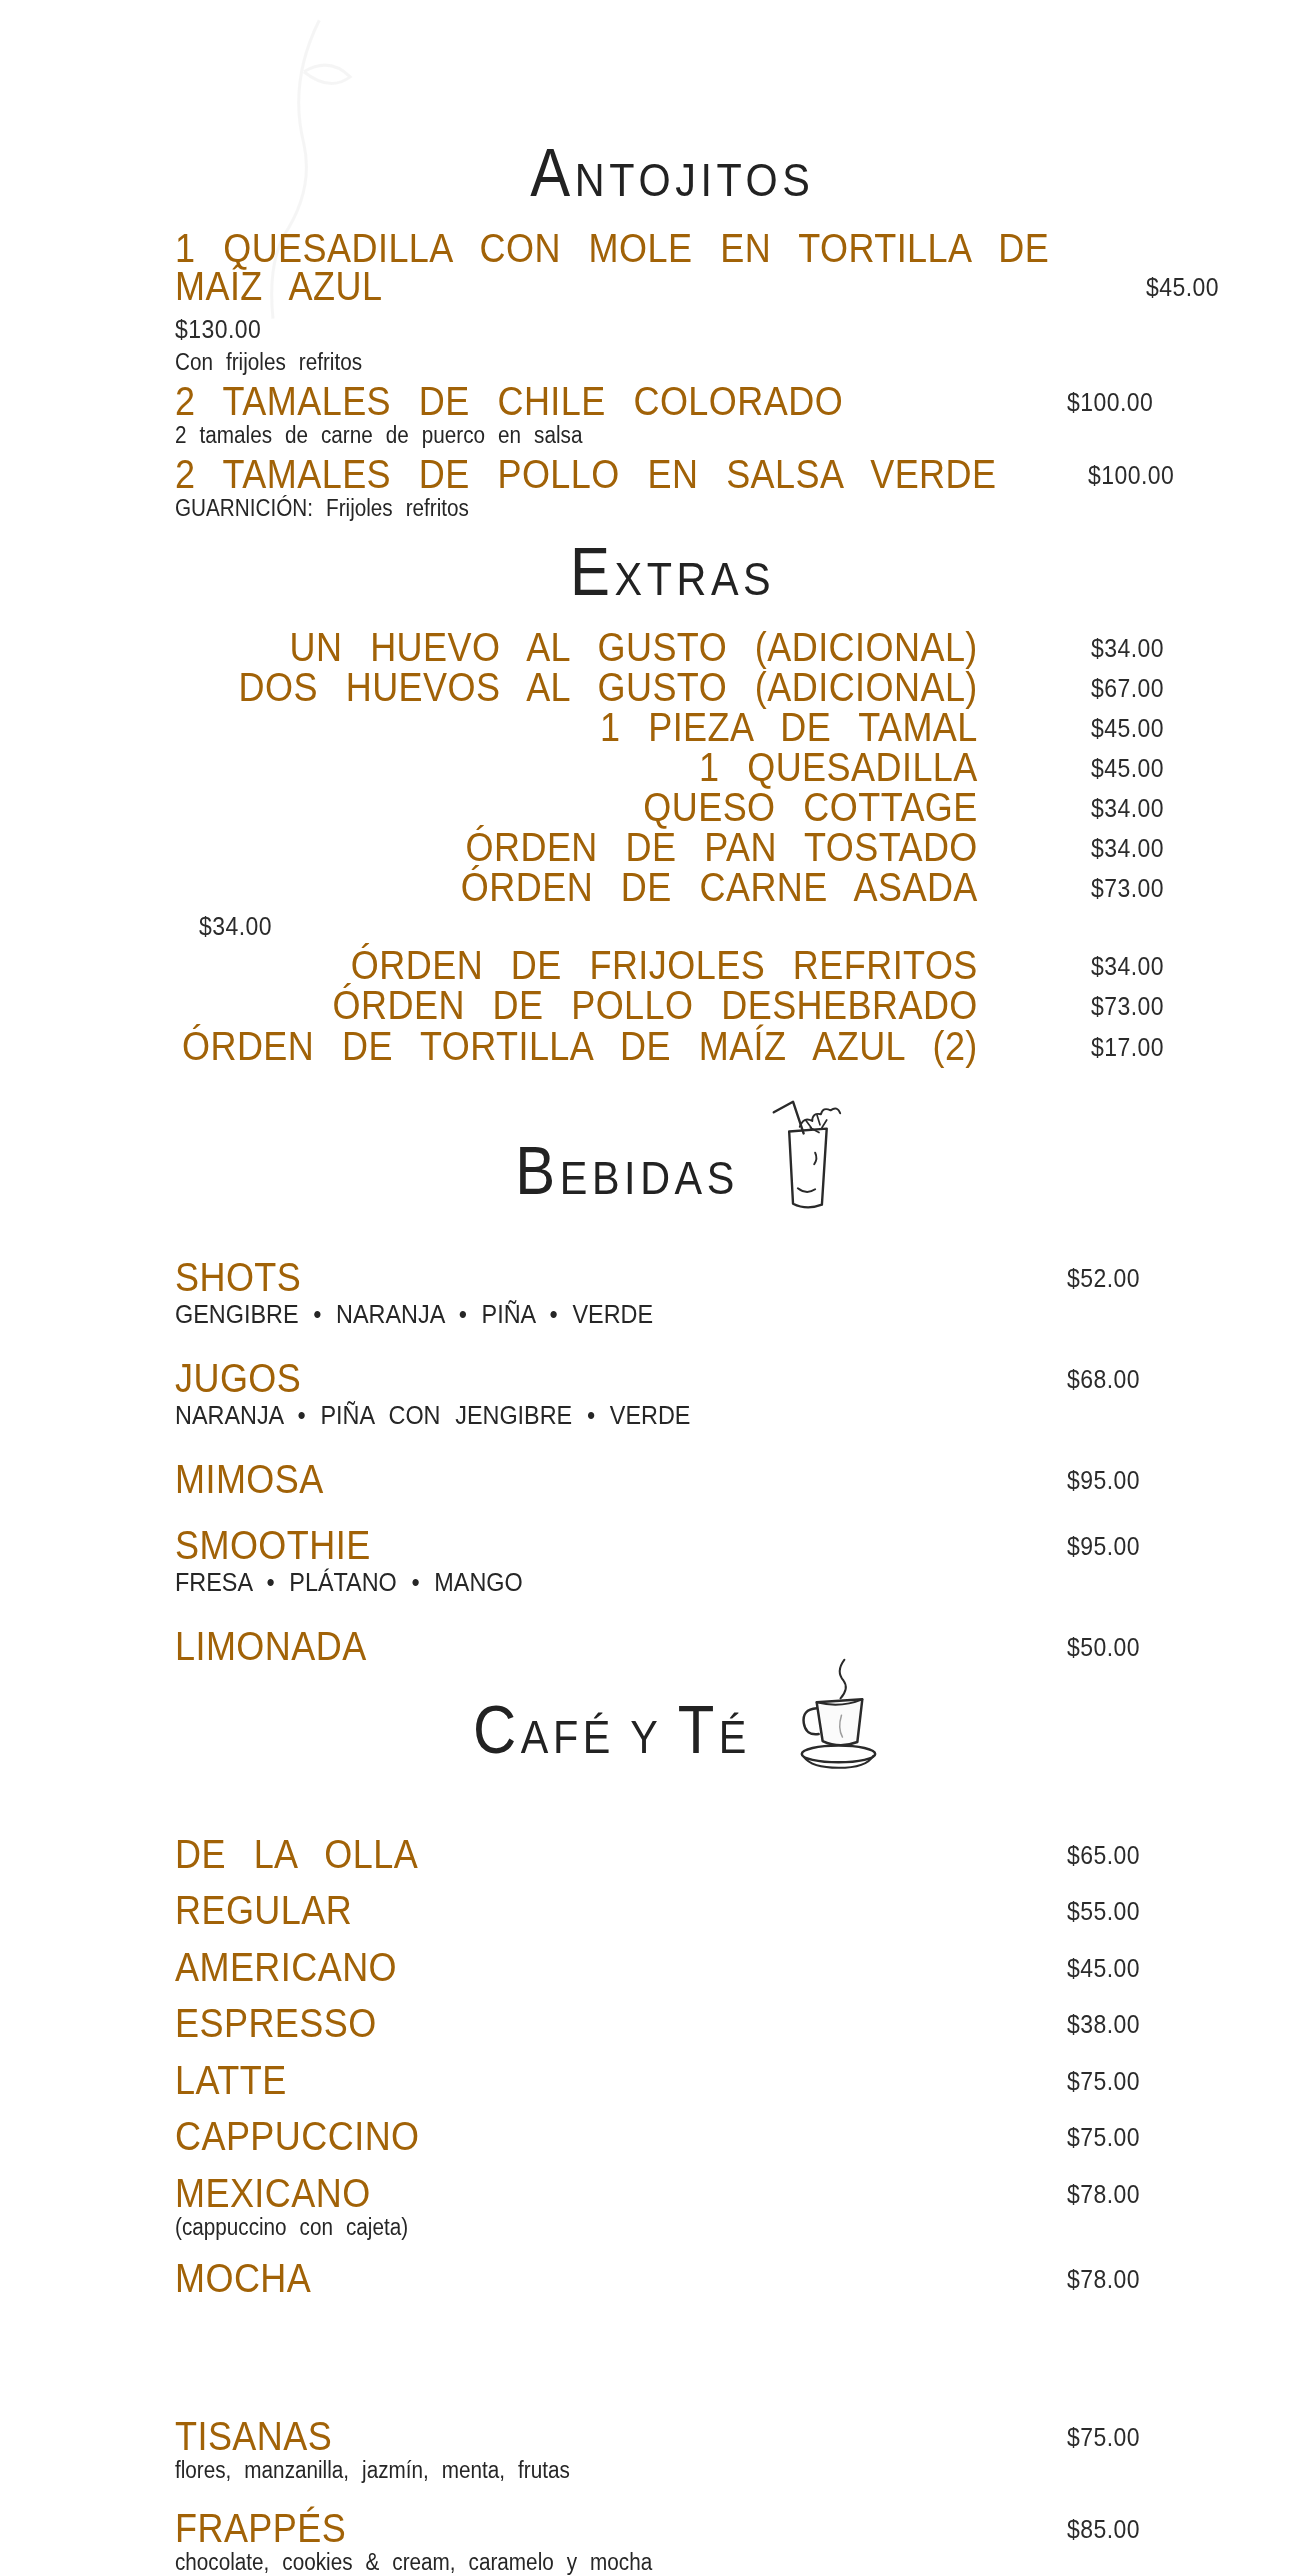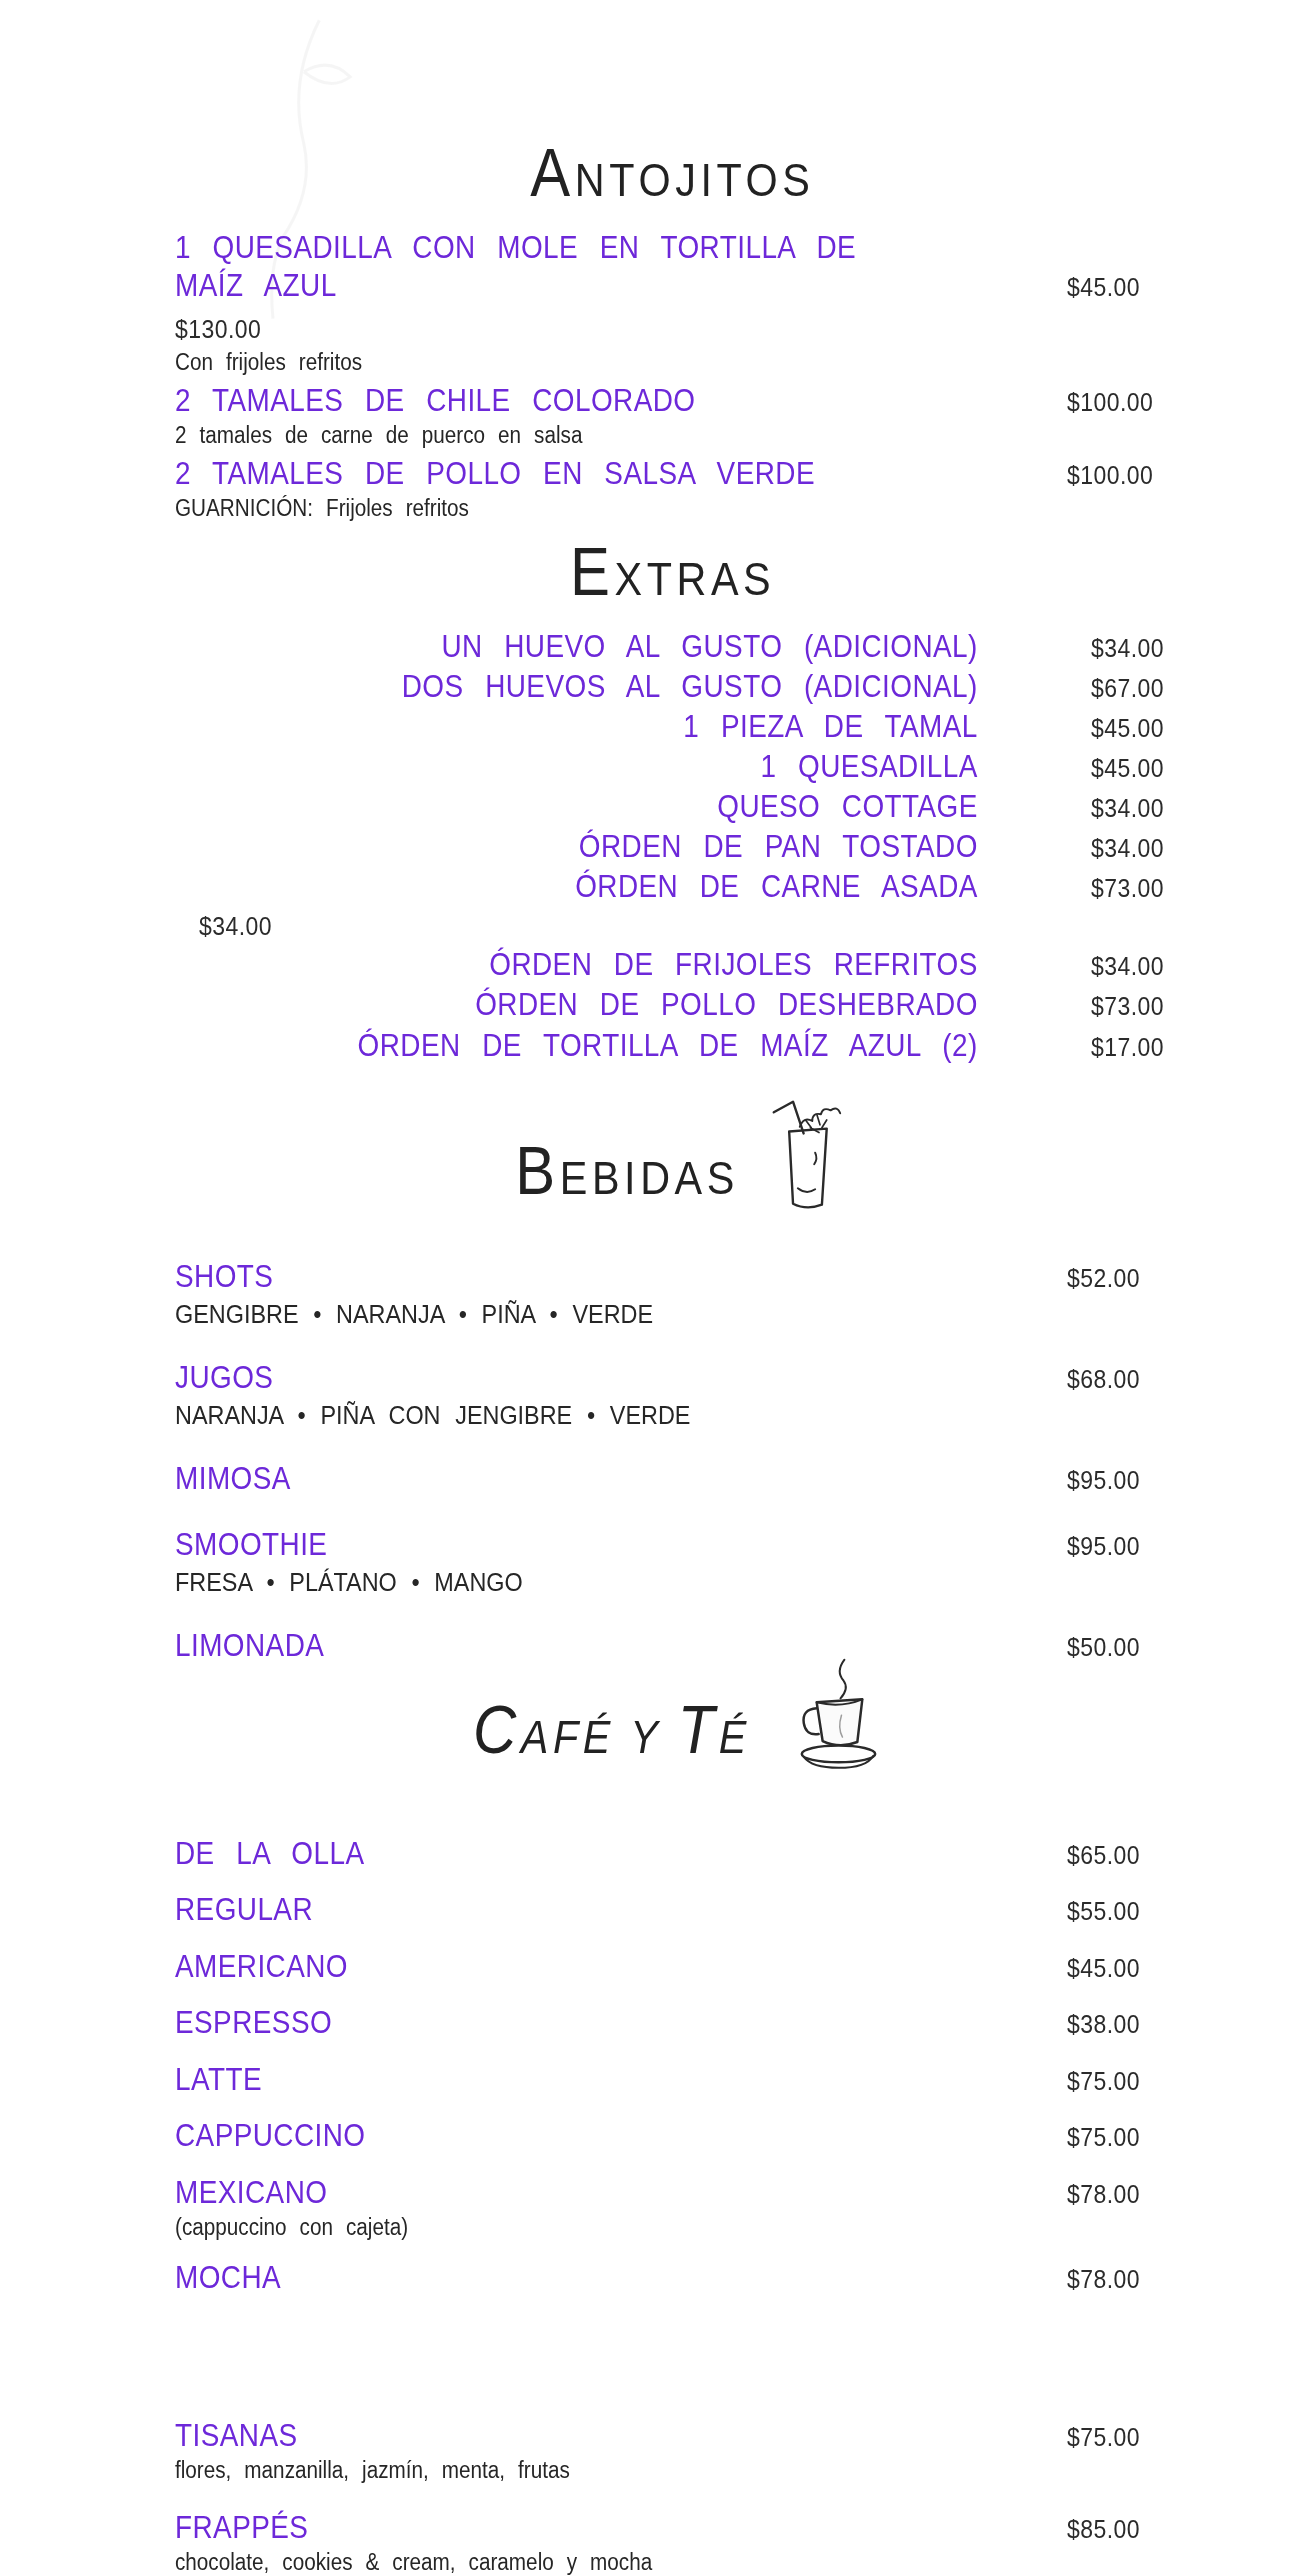--- a/index.html
+++ b/index.html
@@ -21,37 +21,37 @@
     font-size:47px;line-height:1;letter-spacing:5.2px;white-space:nowrap;
     font-weight:400;color:#222;
   }
   .tbig{font-size:68px;}
   .title-icon{display:inline-block;margin-left:14.4px;}
   .drink-glass-icon svg{width:77px;height:121px;transform:translateY(-13.4px);}
   .coffee-cup-icon svg{width:106px;height:124px;transform:translateY(-9.3px);}
 
   
   .row{display:flex;align-items:flex-end;}
-  .name{flex:1;font-size:31px;line-height:38px;word-spacing:0.48em;letter-spacing:0.5px;color:#6d28d9;}
+  .name{flex:1;font-size:40px;line-height:38px;word-spacing:0.48em;letter-spacing:0.5px;color:#a16207;}
   .nline{display:block;transform:scaleX(0.9);transform-origin:0 100%;white-space:nowrap;}
   .price{width:103px;font-size:25px;line-height:36px;letter-spacing:0.5px;color:#2b2b2b;}
   .price .condense{display:inline-block;transform:scaleX(0.92);transform-origin:0 100%;white-space:nowrap;}
   .desc{font-size:23px;line-height:28px;margin-top:1px;word-spacing:0.35em;color:#262626;}
   .desc.caps{font-size:26px;line-height:33px;margin-top:2.1px;}
   .desc .condense{display:inline-block;transform:scaleX(0.9);transform-origin:0 50%;white-space:nowrap;}
   .item{margin-bottom:6.2px;}
   .items .item:last-child{margin-bottom:0;}
 
   .sec-extras{margin-top:10px;}
   .sec-extras .item{margin-bottom:2.1px;text-align:right;}
   .sec-bebidas{margin-top:67px;}
   .sec-bebidas .title{margin-bottom:49px;}
   .sec-bebidas .item{margin-bottom:28px;}
   .sec-cafe-y-te{margin-top:26px;}
-  .sec-cafe-y-te .title{margin-bottom:67px;font-style:italic;}
+  .sec-cafe-y-te .title{margin-bottom:67px;}
   .sec-cafe-y-te .item{margin-bottom:18.5px;}
   .sec-otras-bebidas{margin-top:120px;}
   .sec-otras-bebidas .item{margin-bottom:25px;}
 </style>
 </head>
 <body>
 
 <div class="page">
   <div class="watermark">
     <svg width="134" height="319" viewBox="0 0 260 620" fill="none" stroke="#555" stroke-width="6">

